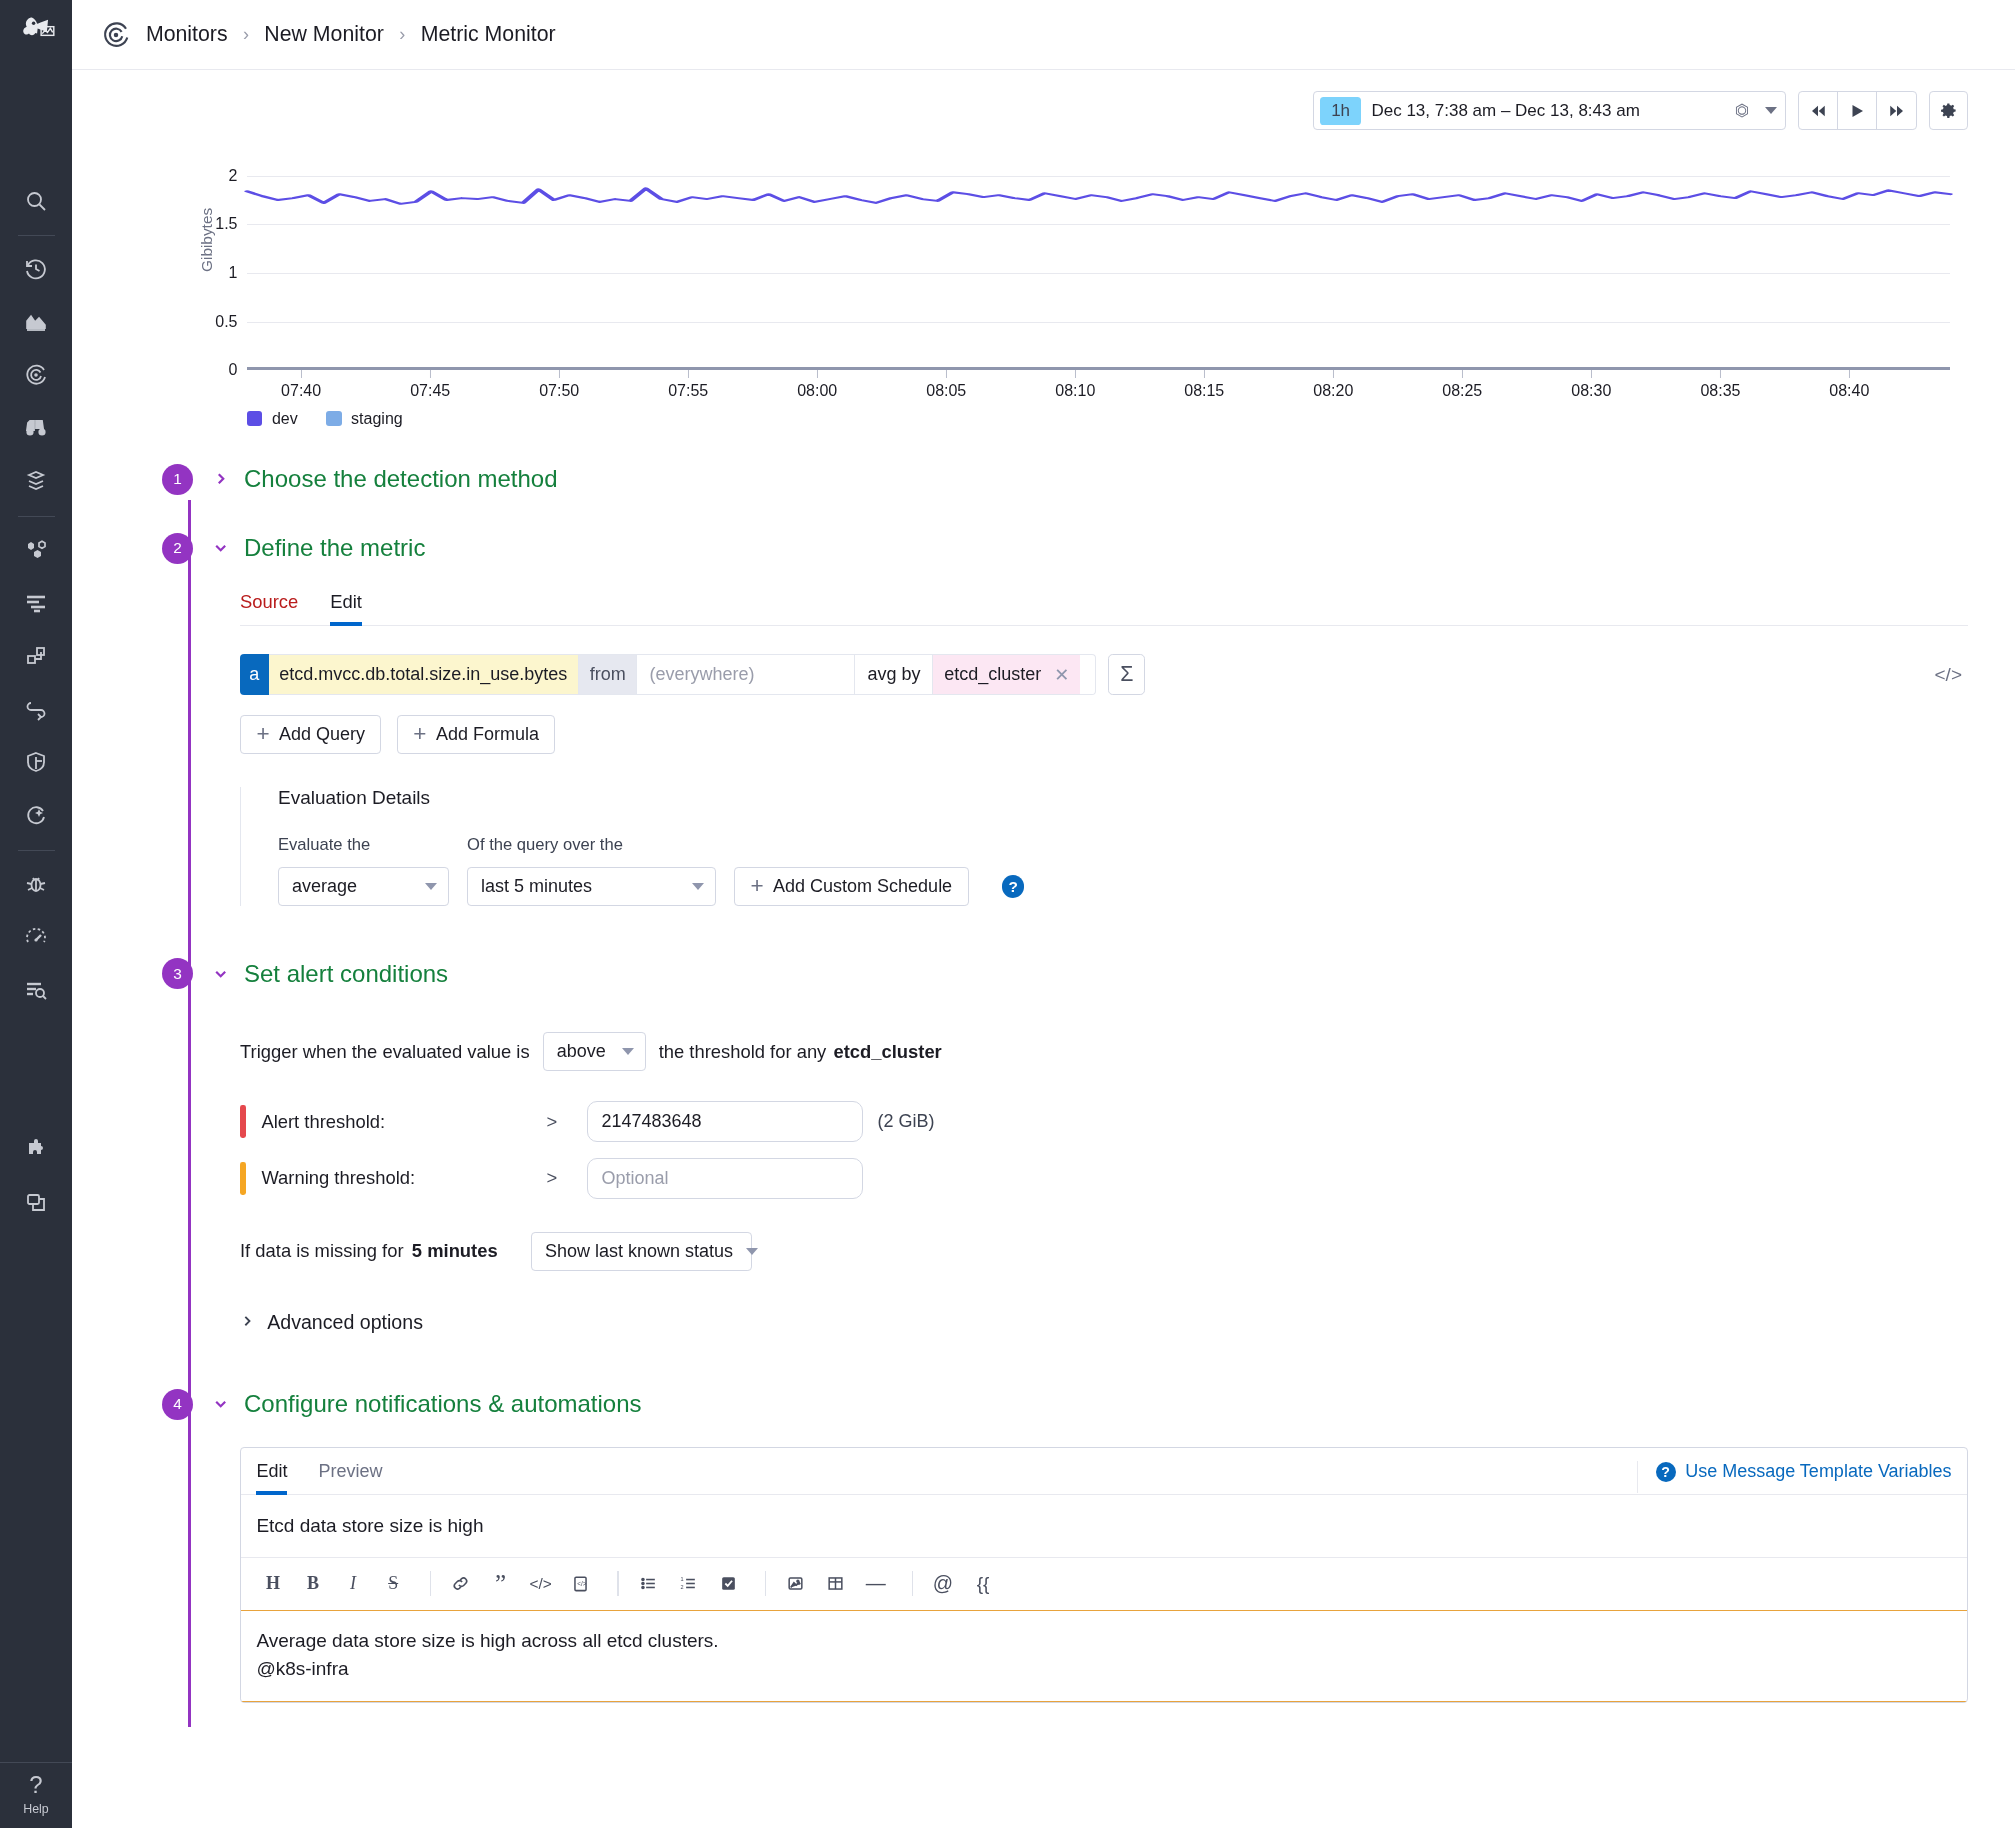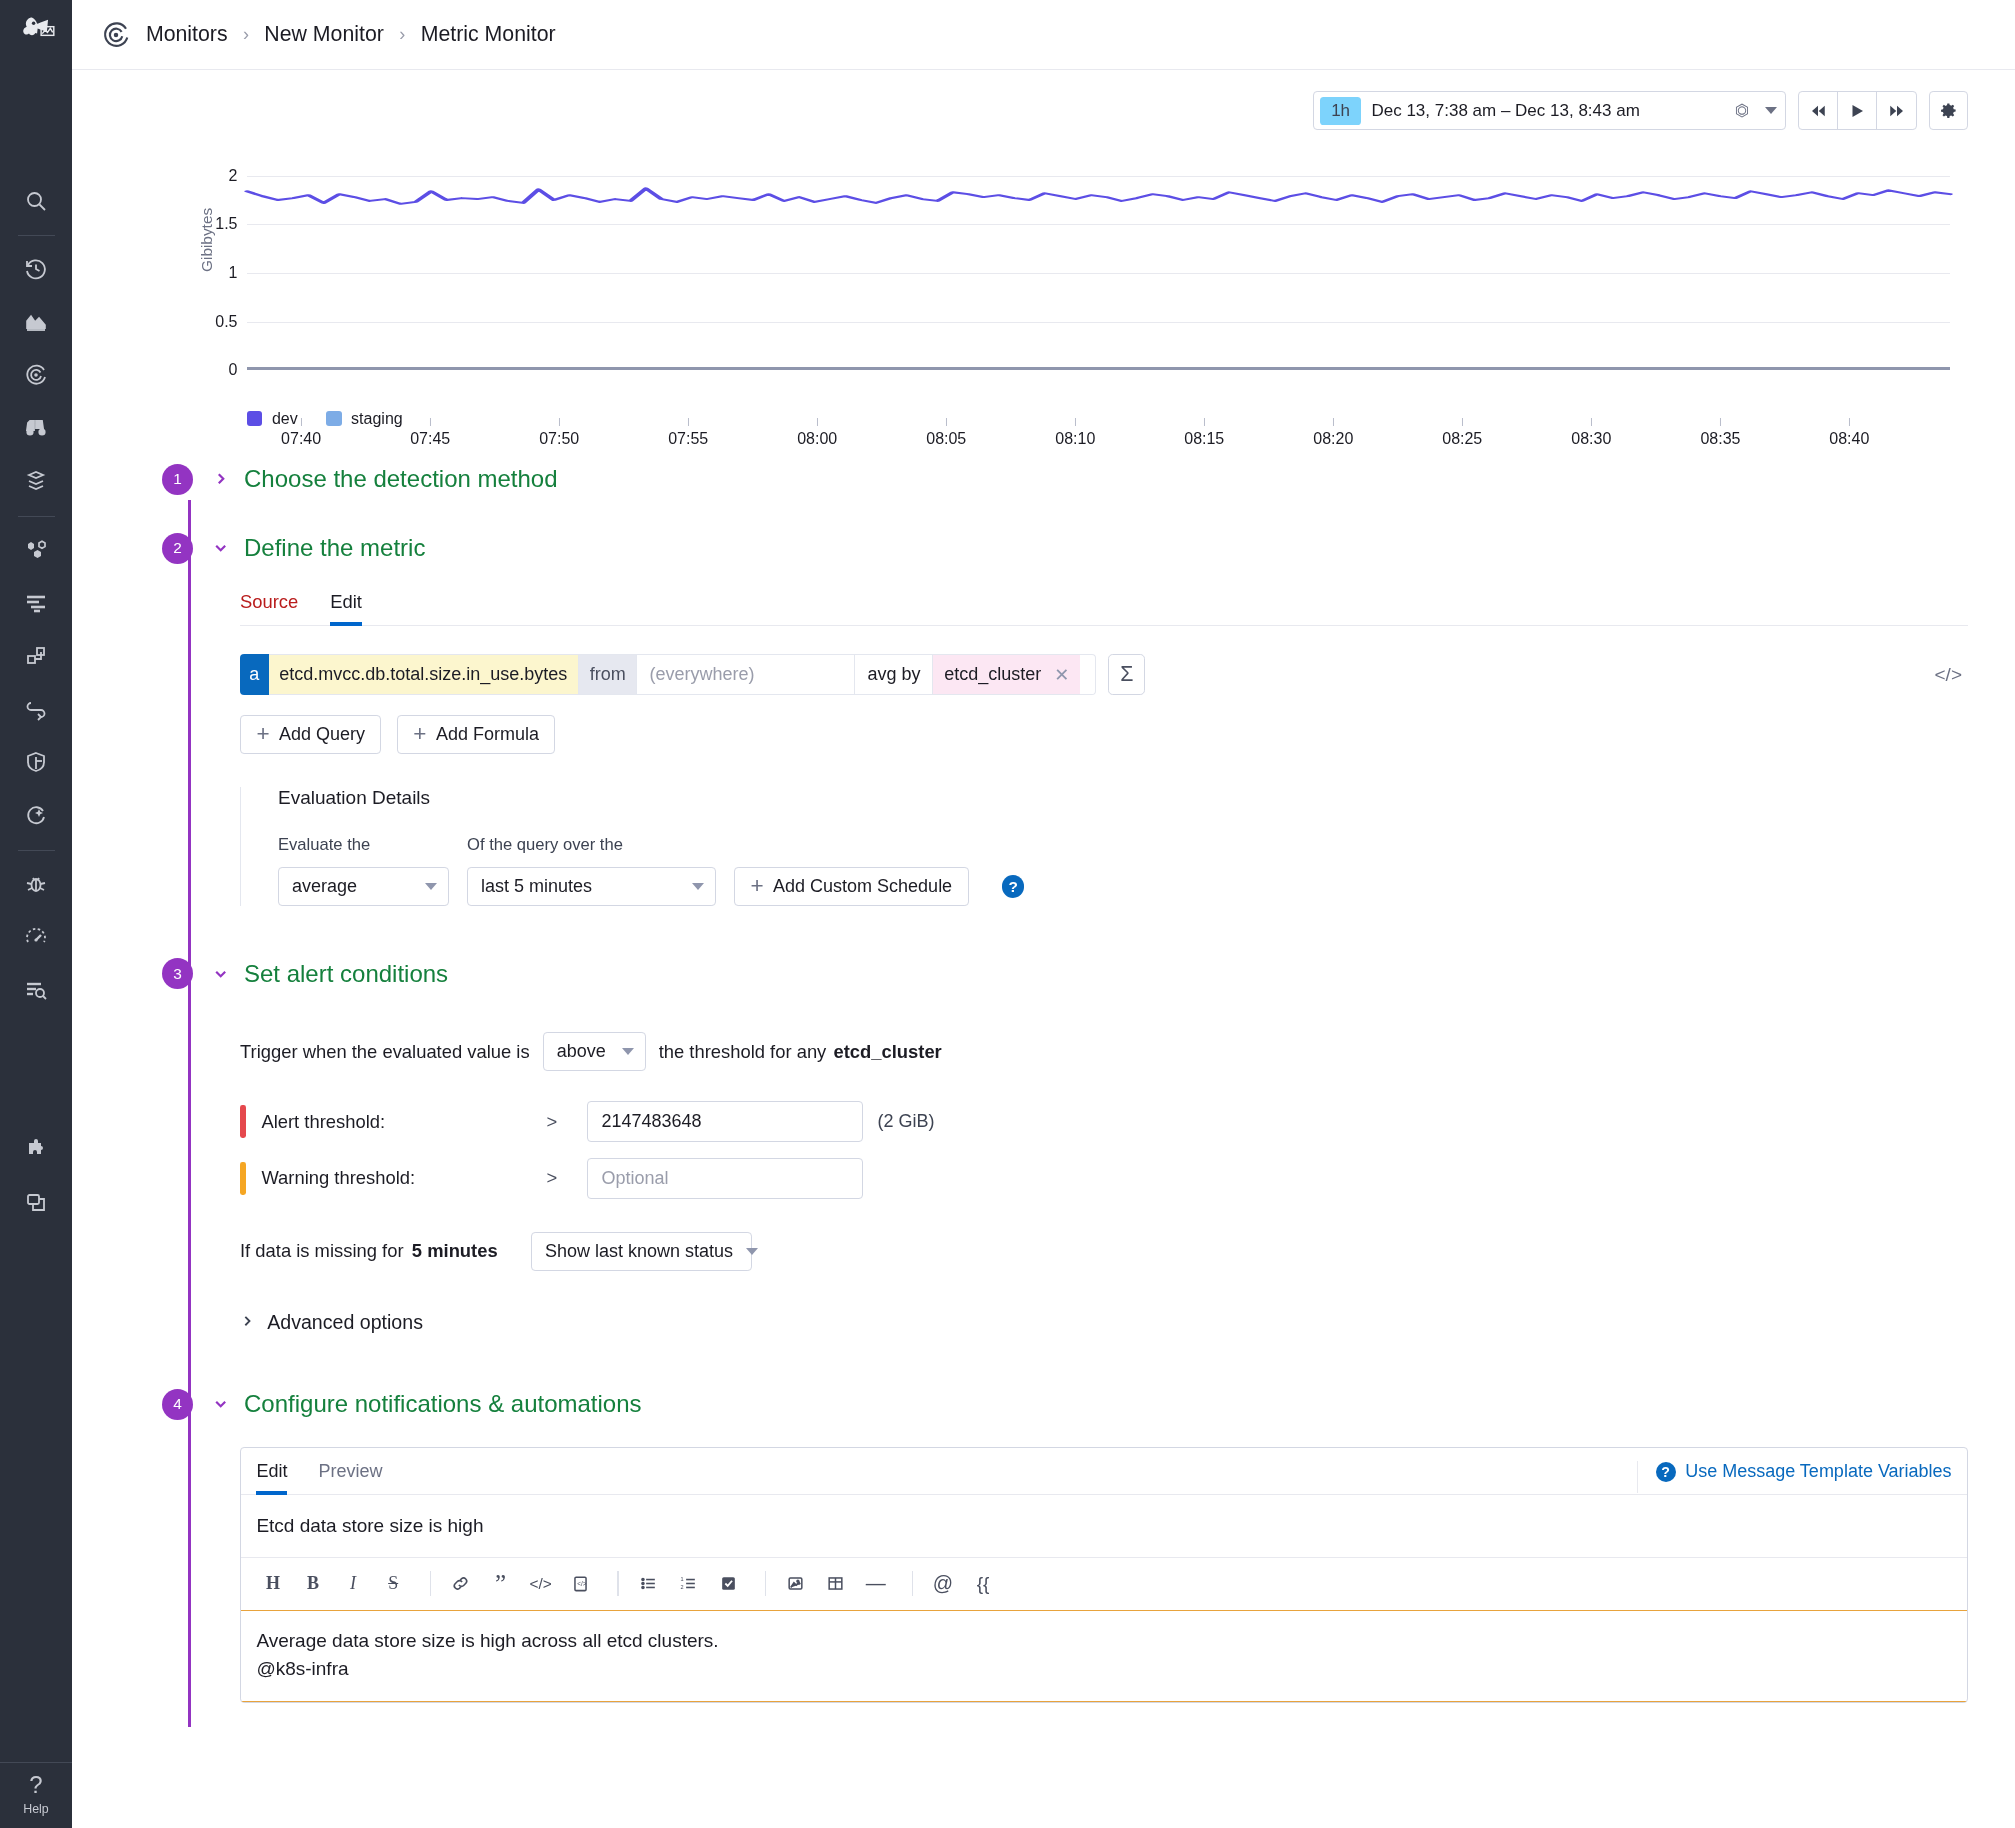--- a/index.html
+++ b/index.html
@@ -96,21 +96,21 @@
     position: absolute; left: 0; right: 0;
     background: rgba(229,72,77,0.10);
     border-top: 1.8px dashed #e5484d; border-bottom: 1.8px dashed #e5484d;
   }
   .threshold-label {
     position: absolute; left: 6px; top: 6px;
     background: #fdeced; color: #e5484d; font-weight: bold;
     font-size: 16.6px; padding: 3px 8.3px; border-radius: 2.4px; white-space: nowrap;
   }
   .xticks { position: relative; height: 34px; margin-left: 175px; margin-right: 18px; }
-  .xtick { position: absolute; top: 0; transform: translateX(-50%); text-align: left; margin-top: 48px; }
+  .xtick { position: absolute; top: 0; transform: translateX(-50%); text-align: left; }
   .xtick .tk { width: 1.2px; height: 8.3px; background: #b9bdcb; margin: 0 auto 4.1px auto; }
   .xtick .lb { font-size: 16px; color: #1c1c24; white-space: nowrap; }
   .legend { display: flex; align-items: center; margin-left: 175px; margin-top: 6px; }
   .lg-item { display: flex; align-items: center; margin-right: 28.5px; cursor: pointer; }
   .lg-swatch { width: 15.4px; height: 15.4px; border-radius: 3px; margin-right: 9.5px; }
   .lg-text { font-size: 16px; color: #1c1c24; }
 
   
   .steps { position: relative; padding-left: 90px; margin-top: 36px; }
   .step-rail { position: absolute; left: 116px; top: 36px; bottom: -24px; width: 3px; background: #9334c2; }
@@ -181,21 +181,21 @@
 
   
   .trigger-line { display: flex; align-items: center; margin-top: 7.1px; }
   .tl-text { font-size: 18.4px; color:#1c1c24; }
   .tl-bold { font-size: 18.4px; color:#1c1c24; font-weight: bold; }
   .thr-row { display: flex; align-items: center; margin-top: 30px; }
   .thr-bar { width: 6px; height: 33px; border-radius: 2.4px; margin-right: 15.4px; flex:0 0 6px;}
   .thr-label { font-size: 18.4px; color:#1c1c24; width: 285px; }
   .thr-gt { font-size: 18.4px; color:#4a4f5f; width: 41px; }
   .thr-input {
-    width: 276px; height: 41px; border: 1.2px solid #d3d7e3; border-radius: 4px; background:#fff;
+    width: 276px; height: 41px; border: 1.2px solid #d3d7e3; border-radius: 10px; background:#fff;
     font-size: 18px; padding: 0 13px; color:#1c1c24; font-family:"Liberation Sans", sans-serif;
   }
   .thr-input::placeholder { color: #9a9dab; }
   .thr-hint { font-size: 18px; color:#3d4352; margin-left: 14px; }
   .missing-row { display:flex; align-items:center; margin-top: 33px; }
   .adv-row { display:flex; align-items:center; margin-top: 40px; cursor:pointer; }
   .adv-chev svg { width:14.2px; height:14.2px; stroke:#3d4352; stroke-width:3.2; fill:none; }
   .adv-label { font-size: 19.6px; color: #1c1c24; margin-left: 13px; }
 
   

